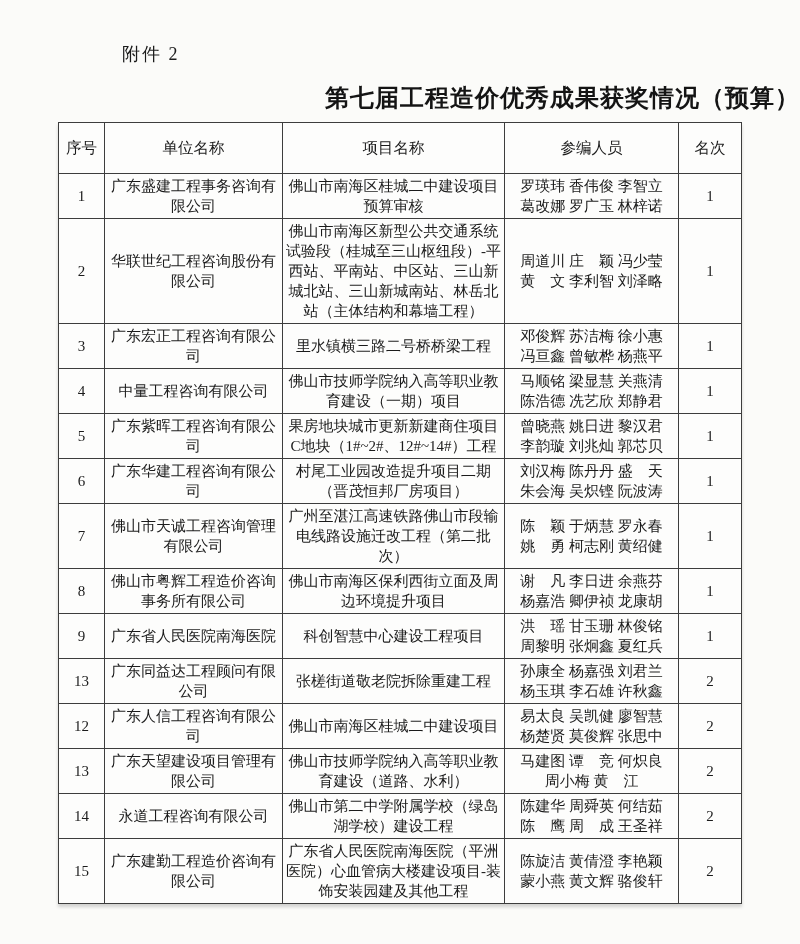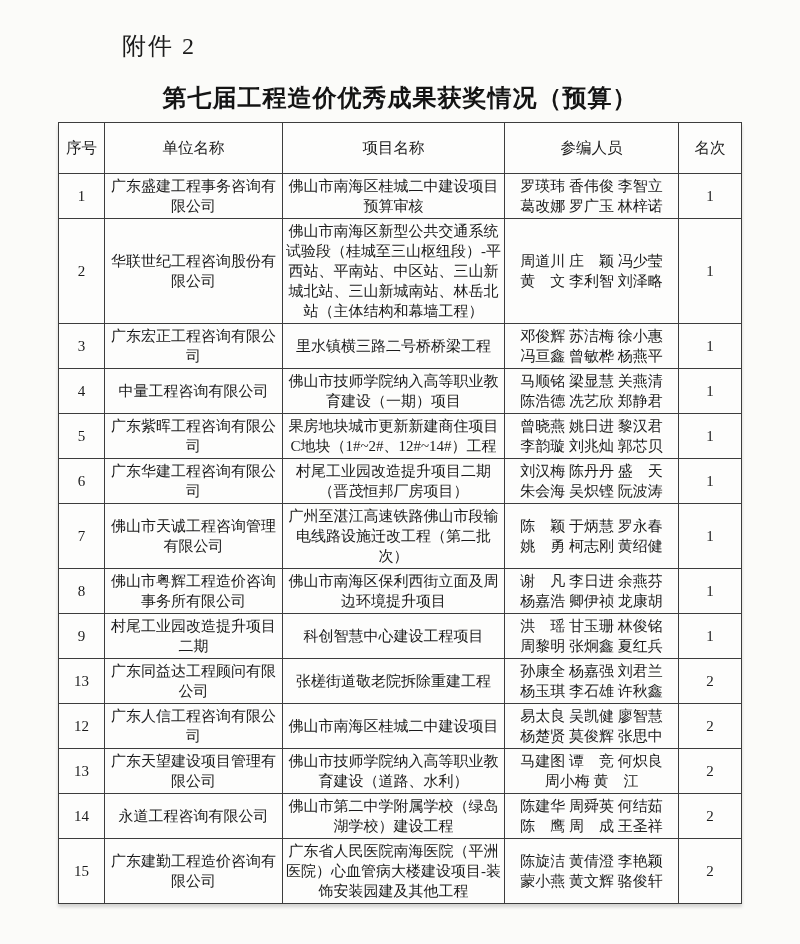--- a/index.html
+++ b/index.html
@@ -11,31 +11,31 @@
     height: 944px;
     background: #fbfbf9;
     color: #1b1b1b;
     font-family: "Liberation Serif", "DejaVu Serif", serif;
     position: relative;
     overflow: hidden;
   }
   .attachment-label {
     position: absolute;
     left: 122px;
-    top: 30px;
-    font-size: 24px;
+    top: 42px;
+    font-size: 18px;
     letter-spacing: 2px;
   }
   .page-title {
     position: absolute;
     top: 82px;
     left: 0;
     width: 800px;
     margin: 0;
-    text-align: center;
+    text-align: right;
     font-size: 24px;
     font-weight: bold;
     letter-spacing: 1px;
     font-family: "Liberation Sans", "DejaVu Sans", sans-serif;
     color: #141414;
   }
   table.awards {
     position: absolute;
     left: 58px;
     top: 122px;
@@ -159,21 +159,21 @@
       <tr>
         <td class="cell-no">8</td>
         <td class="cell-unit">佛山市粤辉工程造价咨询事务所有限公司</td>
         <td class="cell-project">佛山市南海区保利西街立面及周边环境提升项目</td>
         <td class="cell-people">谢　凡 李日进 余燕芬
 杨嘉浩 卿伊祯 龙康胡</td>
         <td class="cell-rank">1</td>
       </tr>
       <tr>
         <td class="cell-no">9</td>
-        <td class="cell-unit">村尾工业园改造提升项目二期</td>
+        <td class="cell-unit">广东省人民医院南海医院</td>
         <td class="cell-project">科创智慧中心建设工程项目</td>
         <td class="cell-people">洪　瑶 甘玉珊 林俊铭
 周黎明 张炯鑫 夏红兵</td>
         <td class="cell-rank">1</td>
       </tr>
       <tr>
         <td class="cell-no">13</td>
         <td class="cell-unit">广东同益达工程顾问有限公司</td>
         <td class="cell-project">张槎街道敬老院拆除重建工程</td>
         <td class="cell-people">孙康全 杨嘉强 刘君兰

